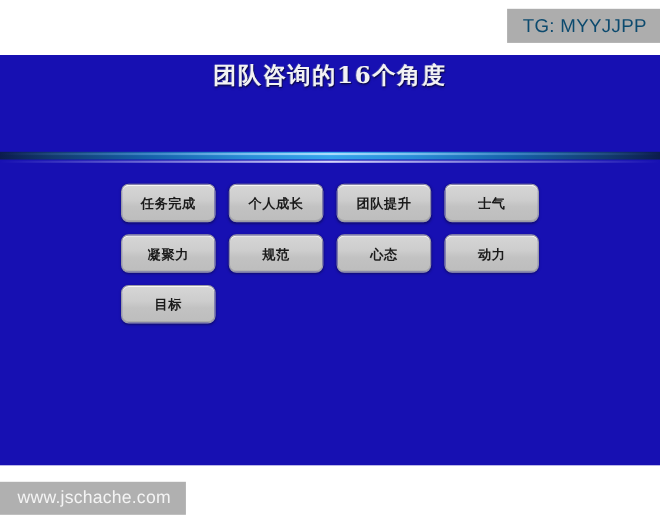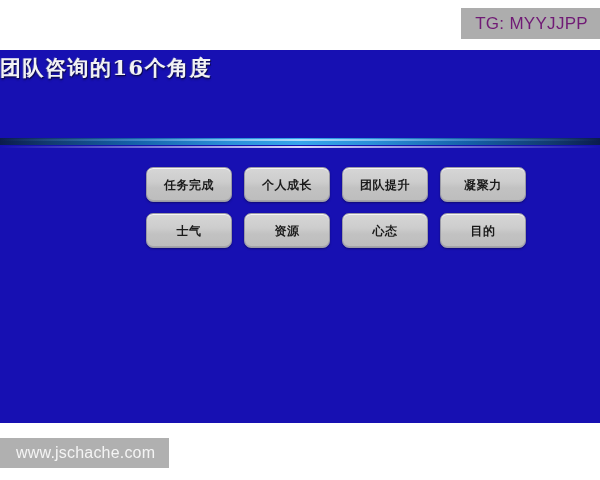--- a/index.html
+++ b/index.html
@@ -25,20 +25,21 @@
     background: #1710b2;
     overflow: hidden;
   }
 
   
   #slide-title {
     position: absolute;
     left: 0;
     top: 54px;
     width: 600px;
+    text-align: center;
     font-family: "DejaVu Serif", "Liberation Serif", serif;
     font-weight: bold;
     font-size: 21px;
     letter-spacing: 1.5px;
     color: #f2f2f4;
     text-shadow:
        1px 1px 0 rgba(10,8,70,.85),
       -1px 0 0 rgba(120,130,180,.45),
        0 2px 2px rgba(0,0,0,.35);
     white-space: nowrap;
@@ -119,21 +120,20 @@
         #bdbdbd 100%);
     border: 1px solid #9a9aa6;
     box-shadow:
         inset 0 1px 0 rgba(255,255,255,.75),
         inset 0 -1px 0 rgba(120,120,130,.35),
         0 1px 2px rgba(0,0,0,.35);
     display: flex;
     align-items: center;
     justify-content: center;
     box-sizing: border-box;
-    margin-left: 36px;
   }
   .aspect-button-label {
     font-family: "DejaVu Sans", "Liberation Sans", sans-serif;
     font-size: 12px;
     font-weight: bold;
     color: #1a1a1a;
     letter-spacing: .5px;
     line-height: 1;
     white-space: nowrap;
   }
@@ -146,21 +146,21 @@
     height: 31px;
     padding: 0 12px 0 14px;
     background: #adadad;
     display: flex;
     align-items: center;
     box-sizing: border-box;
   }
   #tg-watermark-text {
     font-family: "Liberation Sans", "DejaVu Sans", sans-serif;
     font-size: 17px;
-    color: #701a75;
+    color: #0c4a6e;
     letter-spacing: .3px;
     white-space: nowrap;
   }
 
   #site-watermark {
     position: absolute;
     left: 0;
     top: 438px;
     height: 30px;
     padding: 0 14px 0 16px;
@@ -192,36 +192,39 @@
     <div class="aspect-button">
       <span class="aspect-button-label">任务完成</span>
     </div>
     <div class="aspect-button">
       <span class="aspect-button-label">个人成长</span>
     </div>
     <div class="aspect-button">
       <span class="aspect-button-label">团队提升</span>
     </div>
     <div class="aspect-button">
+      <span class="aspect-button-label">士气</span>
+    </div>
+
+    <div class="aspect-button">
       <span class="aspect-button-label">凝聚力</span>
     </div>
-
-    <div class="aspect-button">
-      <span class="aspect-button-label">士气</span>
-    </div>
-
-    <div class="aspect-button">
-      <span class="aspect-button-label">资源</span>
-    </div>
+    <div class="aspect-button">
+      <span class="aspect-button-label">规范</span>
+    </div>
+
     <div class="aspect-button">
       <span class="aspect-button-label">心态</span>
     </div>
 
     <div class="aspect-button">
-      <span class="aspect-button-label">目的</span>
+      <span class="aspect-button-label">动力</span>
+    </div>
+    <div class="aspect-button">
+      <span class="aspect-button-label">目标</span>
     </div>
   </div>
 
 </div>
 
 <div id="slide-title">团队咨询的16个角度</div>
 
 <div id="tg-watermark">
   <span id="tg-watermark-text">TG: MYYJJPP</span>
 </div>

